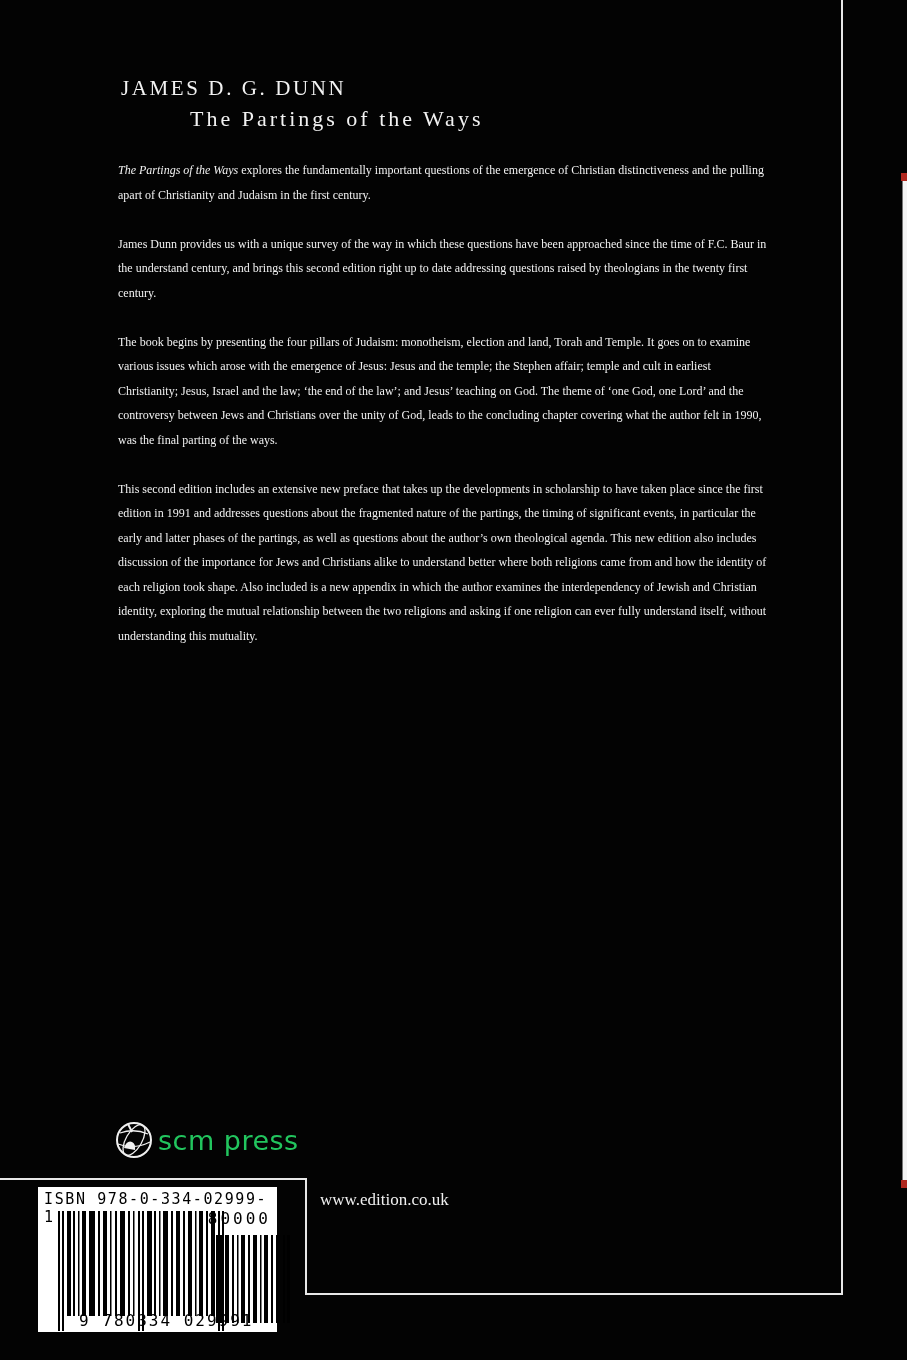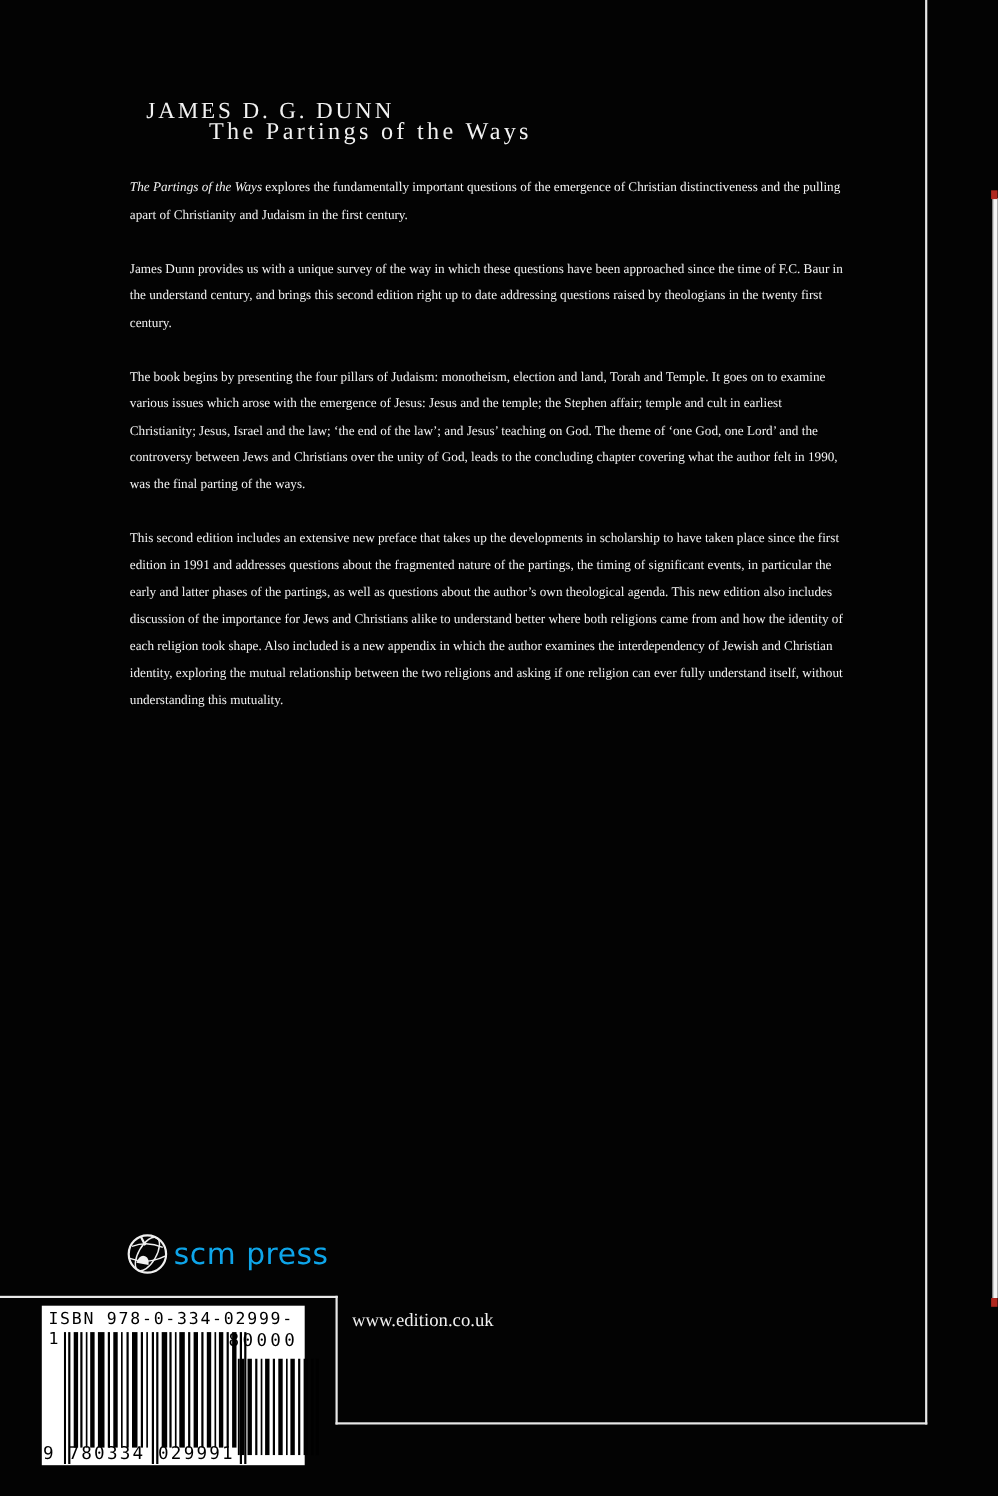--- a/index.html
+++ b/index.html
@@ -4,31 +4,31 @@
 <style>
   html, body { margin:0; padding:0; }
   body { width:907px; height:1360px; background:#030303; position:relative; overflow:hidden;
          font-family:"Liberation Serif", "DejaVu Serif", serif; color:#f2f2f2; }
   .frame-v { position:absolute; left:841px; top:0; width:2px; height:1295px; background:#e8e8e8; }
   .frame-h-bottom { position:absolute; left:305px; top:1293px; width:538px; height:2px; background:#e8e8e8; }
   .frame-v-left { position:absolute; left:305px; top:1178px; width:2px; height:117px; background:#e8e8e8; }
   .frame-h-top { position:absolute; left:0; top:1178px; width:307px; height:2px; background:#e8e8e8; }
   .edge-strip { position:absolute; left:902px; top:180px; width:5px; height:1000px; background:#f4f4f4; border-left:1px solid #777; }
   .edge-mark { position:absolute; left:901px; width:6px; height:8px; background:#b0281f; }
-  .author { position:absolute; left:117px; top:72px; font-size:21px; letter-spacing:2.6px; font-weight:normal; margin:16px; }
+  .author { position:absolute; left:117px; top:72px; font-size:21px; letter-spacing:2.6px; font-weight:normal; margin:4px; }
   .title { position:absolute; left:190px; top:106px; font-size:22px; letter-spacing:3px; margin:0; font-weight:normal; }
   .content { position:absolute; left:118px; top:158px; width:650px; font-size:12px; line-height:24.5px; }
   .content p { margin:0 0 24.5px 0; }
   .content em { font-style:italic; }
   .publisher { position:absolute; left:114px; top:1120px; display:flex; align-items:center; }
   .publisher svg { width:40px; height:40px; margin-right:4px; }
-  .publisher-name { font-family:"DejaVu Sans", sans-serif; font-size:27px; color:#0ea5e9; letter-spacing:0.5px; }
+  .publisher-name { font-family:"DejaVu Sans", sans-serif; font-size:27px; color:#22c55e; letter-spacing:0.5px; }
   .barcode { position:absolute; left:38px; top:1187px; width:239px; height:145px; background:#fff; color:#000; }
   .isbn-text { position:absolute; left:6px; top:3px; font-family:"DejaVu Sans Mono", monospace; font-size:15px; letter-spacing:1.6px; }
-  .ean-text { position:absolute; left:1px; bottom:2px; font-family:"DejaVu Sans Mono", monospace; font-size:16px; letter-spacing:2px; }
+  .ean-text { position:absolute; left:1px; bottom:2px; font-family:"DejaVu Sans Mono", monospace; font-size:16px; letter-spacing:2px;padding-left:40px; }
   .addon-text { position:absolute; right:6px; top:22px; font-family:"DejaVu Sans Mono", monospace; font-size:16px; letter-spacing:3px; }
   .bars { position:absolute; left:20px; top:24px; width:178px; height:120px; }
   .addon-bars { position:absolute; left:178px; top:48px; width:74px; height:88px; }
   .url { position:absolute; left:320px; top:1190px; font-size:17px; color:#f0f0f0; }
 </style>
 </head>
 <body>
 
 <div class="frame-v"></div>
 <div class="frame-h-bottom"></div>

